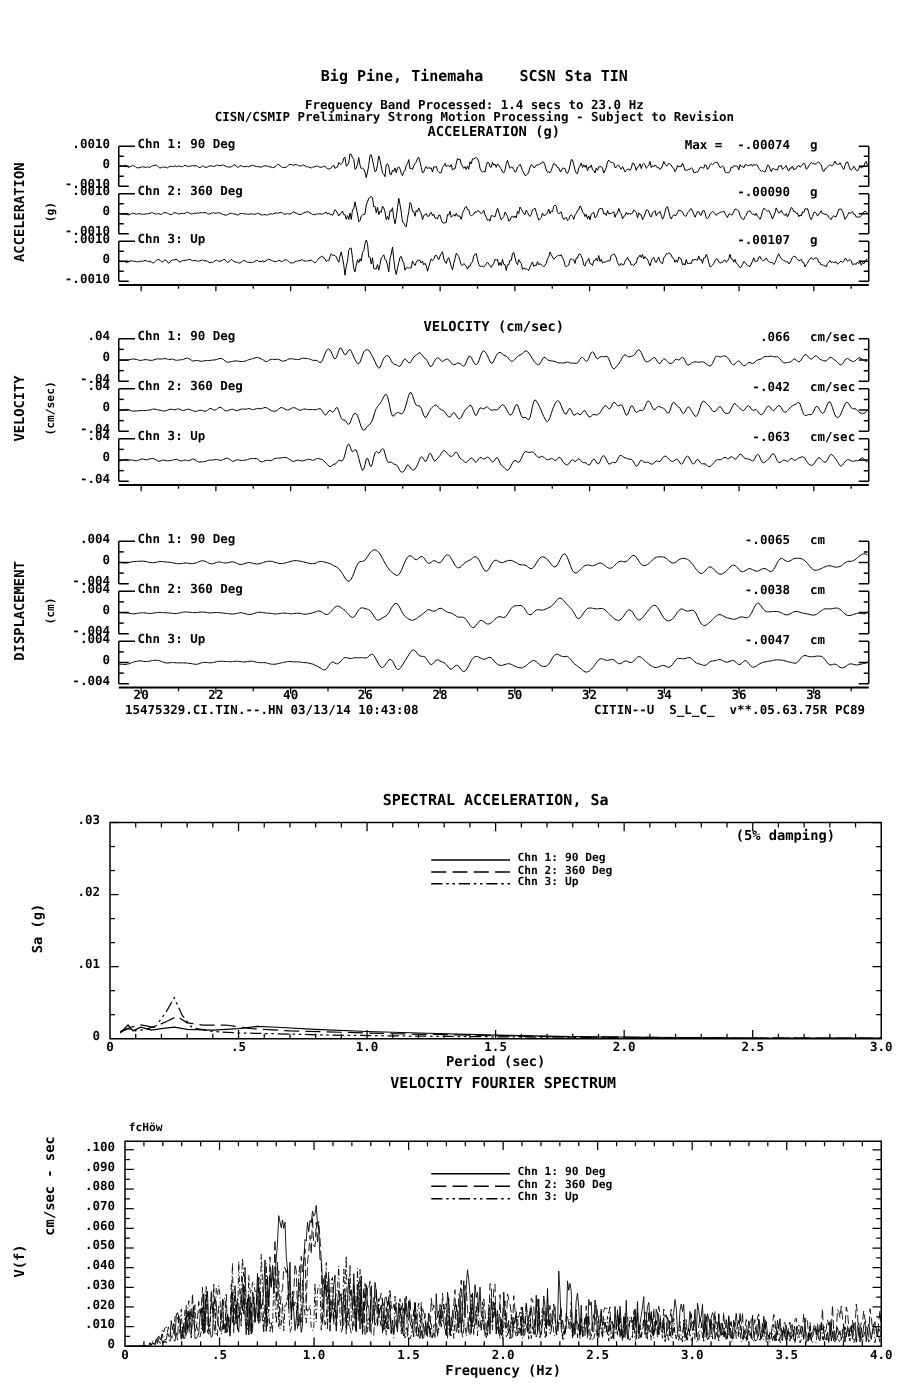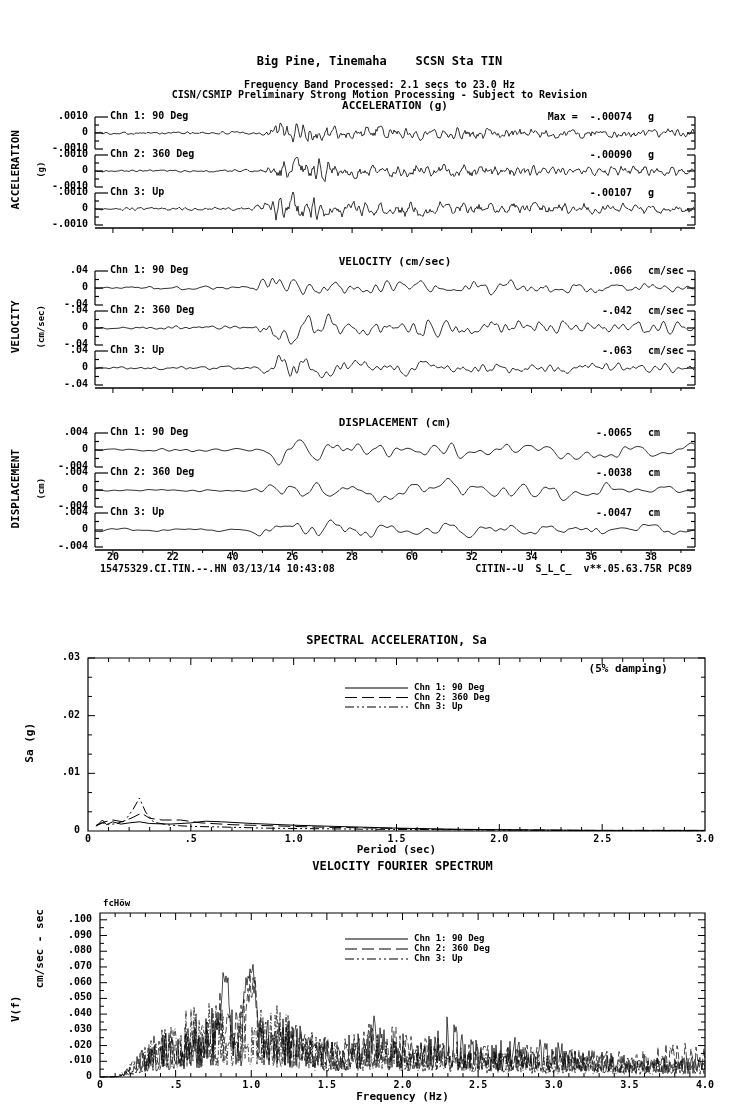--- a/index.html
+++ b/index.html
@@ -15,21 +15,21 @@
   .vrot{transform:rotate(-90deg);transform-origin:center center;}
   svg{position:absolute;overflow:visible;}
   polyline,path,line,rect{vector-effect:non-scaling-stroke;}
 </style>
 </head>
 <body>
 
 <div class="page" id="page">
 
   <div class="abs ctr f12" style="left:20px;top:55px;width:719px;">Big Pine, Tinemaha    SCSN Sta TIN</div>
-  <div class="abs ctr f10" style="left:20px;top:80px;width:719px;">Frequency Band Processed: 2.1 secs to 23.0 Hz</div>
+  <div class="abs ctr f10" style="left:20px;top:80px;width:719px;">Frequency Band Processed: 1.4 secs to 23.0 Hz</div>
   <div class="abs ctr f10" style="left:20px;top:90px;width:719px;">CISN/CSMIP Preliminary Strong Motion Processing - Subject to Revision</div>
 
   <div class="abs f10" style="left:100px;top:564px;">15475329.CI.TIN.--.HN 03/13/14 10:43:08</div>
   <div class="abs rgt f10" style="left:392px;top:564px;width:300px;">CITIN--U  S_L_C_  v**.05.63.75R PC89</div>
 
   <div class="abs ctr f12" style="left:88px;top:634px;width:617px;">SPECTRAL ACCELERATION, Sa</div>
   <div class="abs rgt f11" style="left:400px;top:663px;width:268px;">(5% damping)</div>
   <div class="abs ctr f11" style="left:88px;top:844px;width:617px;">Period (sec)</div>
   <div class="abs ctr f11 vrot" style="left:-30px;top:737px;width:120px;">Sa (g)</div>
 
@@ -198,21 +198,20 @@
     <div class="abs rgt f10" style="left: 36px; top: 339px; width: 52px;">-.04</div>
     <div class="abs f10" style="left: 110px; top: 305px;">Chn 2: 360 Deg</div>
     <div class="abs rgt f10" style="left: 452px; top: 306px; width: 180px;">-.042</div>
     <div class="abs f10" style="left: 648px; top: 306px;">cm/sec</div>
     <div class="abs rgt f10" style="left: 36px; top: 345px; width: 52px;">.04</div>
     <div class="abs rgt f10" style="left: 36px; top: 362px; width: 52px;">0</div>
     <div class="abs rgt f10" style="left: 36px; top: 379px; width: 52px;">-.04</div>
     <div class="abs f10" style="left: 110px; top: 345px;">Chn 3: Up</div>
     <div class="abs rgt f10" style="left: 452px; top: 346px; width: 180px;">-.063</div>
     <div class="abs f10" style="left: 648px; top: 346px;">cm/sec</div>
-    <div class="abs ctr f11" style="left: 95px; top: 417px; width: 600px;">DISPLACEMENT (cm)</div>
     <div class="abs ctr f11 vrot" style="left: -44px; top: 483px; width: 120px;">DISPLACEMENT</div>
     <div class="abs ctr f9 vrot" style="left: -18px; top: 484px; width: 120px;">(cm)</div>
     <svg width="602" height="132" style="left: 95px; top: 430px;">
       <path d="M0 3 V37" stroke="#000" stroke-width="1.2" fill="none"></path>
       <line x1="0" y1="3" x2="13" y2="3" stroke="#000" stroke-width="1.2"></line>
       <line x1="0" y1="20" x2="8" y2="20" stroke="#000" stroke-width="1.2"></line>
       <line x1="0" y1="37" x2="8" y2="37" stroke="#000" stroke-width="1.2"></line>
       <line x1="0" y1="11.5" x2="4" y2="11.5" stroke="#000" stroke-width="1.2"></line>
       <line x1="0" y1="28.5" x2="4" y2="28.5" stroke="#000" stroke-width="1.2"></line>
       <path d="M600 3 V37" stroke="#000" stroke-width="1.2" fill="none"></path>
@@ -286,21 +285,21 @@
     <div class="abs rgt f10" style="left: 36px; top: 524px; width: 52px;">0</div>
     <div class="abs rgt f10" style="left: 36px; top: 541px; width: 52px;">-.004</div>
     <div class="abs f10" style="left: 110px; top: 507px;">Chn 3: Up</div>
     <div class="abs rgt f10" style="left: 452px; top: 508px; width: 180px;">-.0047</div>
     <div class="abs f10" style="left: 648px; top: 508px;">cm</div>
     <div class="abs ctr f10" style="left: 97.9372px; top: 552px; width: 30px;">20</div>
     <div class="abs ctr f10" style="left: 157.728px; top: 552px; width: 30px;">22</div>
     <div class="abs ctr f10" style="left: 217.519px; top: 552px; width: 30px;">40</div>
     <div class="abs ctr f10" style="left: 277.309px; top: 552px; width: 30px;">26</div>
     <div class="abs ctr f10" style="left: 337.1px; top: 552px; width: 30px;">28</div>
-    <div class="abs ctr f10" style="left: 396.891px; top: 552px; width: 30px;">60</div>
+    <div class="abs ctr f10" style="left: 396.891px; top: 552px; width: 30px;">50</div>
     <div class="abs ctr f10" style="left: 456.682px; top: 552px; width: 30px;">32</div>
     <div class="abs ctr f10" style="left: 516.472px; top: 552px; width: 30px;">34</div>
     <div class="abs ctr f10" style="left: 576.263px; top: 552px; width: 30px;">36</div>
     <div class="abs ctr f10" style="left: 636.054px; top: 552px; width: 30px;">38</div>
     <svg width="623" height="187" style="left: 88px; top: 654px;">
       <rect x="0" y="4" width="617" height="173" fill="none" stroke="#000" stroke-width="1.2"></rect>
       <line x1="0" y1="157.77777777777777" x2="4" y2="157.77777777777777" stroke="#000" stroke-width="1"></line>
       <line x1="617" y1="157.77777777777777" x2="613" y2="157.77777777777777" stroke="#000" stroke-width="1"></line>
       <line x1="0" y1="138.55555555555554" x2="4" y2="138.55555555555554" stroke="#000" stroke-width="1"></line>
       <line x1="617" y1="138.55555555555554" x2="613" y2="138.55555555555554" stroke="#000" stroke-width="1"></line>

